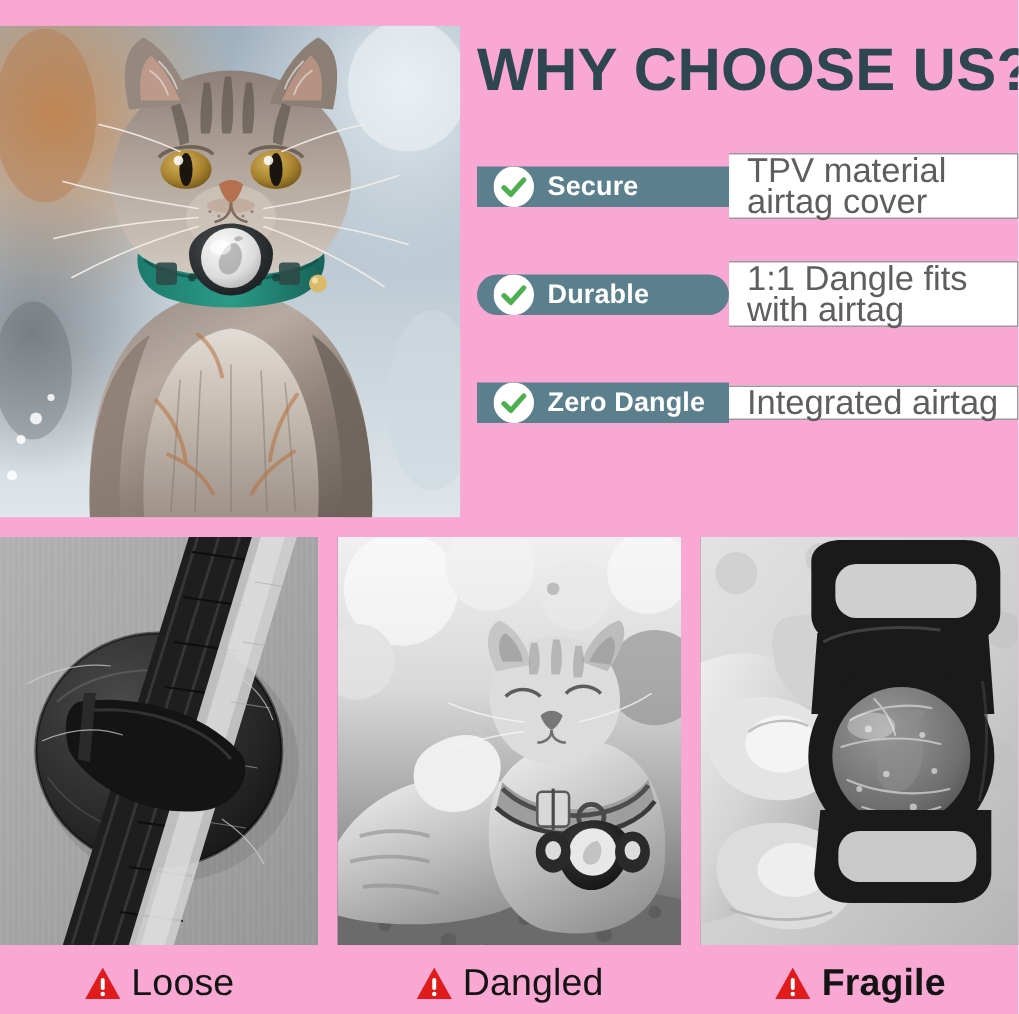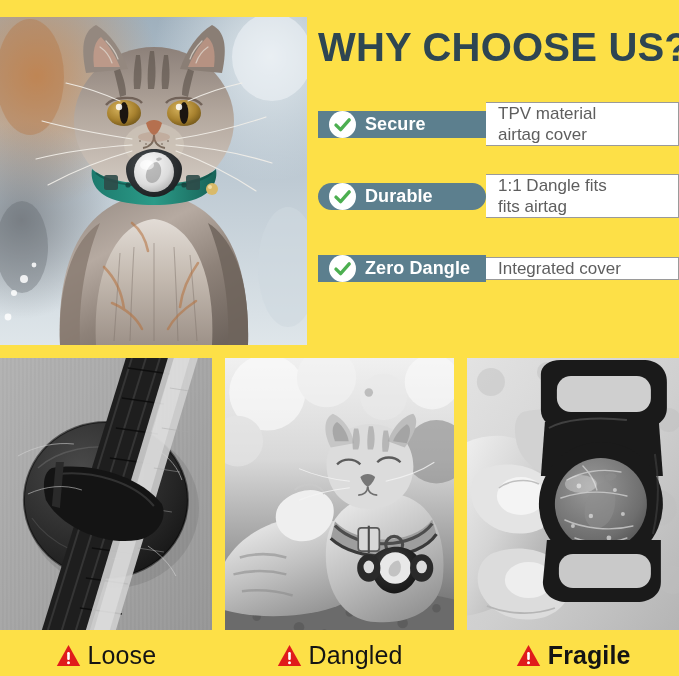--- a/index.html
+++ b/index.html
@@ -11,21 +11,21 @@
     width: 679px;
     height: 676px;
     overflow: hidden;
     font-family: "Liberation Sans", sans-serif;
     -webkit-font-smoothing: antialiased;
   }
   .page {
     position: relative;
     width: 679px;
     height: 676px;
-    background: #fde047;
+    background: #f9a8d4;
   }
 
   
   .hero-photo {
     position: absolute;
     left: 0px;
     top: 17px;
     width: 307px;
     height: 328px;
     overflow: hidden;
@@ -89,21 +89,21 @@
     flex: 1 1 auto;
     background: #ffffff;
     border: 1px solid #9a9a9a;
     border-left: none;
     display: flex;
     align-items: center;
     padding-left: 12px;
     padding-right: 6px;
     box-sizing: border-box;
     color: #5e5e5e;
-    font-size: 17px;
+    font-size: 23px;
     line-height: 21px;
   }
   .feature-right span { display: block; }
 
   
   .bottom-grid {
     position: absolute;
     left: 0px;
     top: 358px;
     width: 679px;
@@ -348,36 +348,36 @@
       <div class="feature-left">
         <svg class="check-icon" viewBox="0 0 27 27">
           <circle cx="13.5" cy="13.5" r="13.5" fill="#ffffff"></circle>
           <path d="M7 14.1 L11.6 18.6 L20.2 8.9" stroke="#4caf50" stroke-width="3.4" fill="none" stroke-linecap="round" stroke-linejoin="round"></path>
         </svg>
         <span class="feature-label">Durable</span>
       </div>
       <div class="feature-right">
         <div>
           <span>1:1 Dangle fits</span>
-          <span>fits airtag</span>
+          <span>with airtag</span>
         </div>
       </div>
     </div>
 
     <div class="feature-row row-2">
       <div class="feature-left">
         <svg class="check-icon" viewBox="0 0 27 27">
           <circle cx="13.5" cy="13.5" r="13.5" fill="#ffffff"></circle>
           <path d="M7 14.1 L11.6 18.6 L20.2 8.9" stroke="#4caf50" stroke-width="3.4" fill="none" stroke-linecap="round" stroke-linejoin="round"></path>
         </svg>
         <span class="feature-label">Zero Dangle</span>
       </div>
       <div class="feature-right">
         <div>
-          <span>Integrated cover</span>
+          <span>Integrated airtag</span>
         </div>
       </div>
     </div>
 
   </div>
 
   <div class="bottom-grid">
 
     <div class="bottom-cell">
       <div class="bottom-photo">

